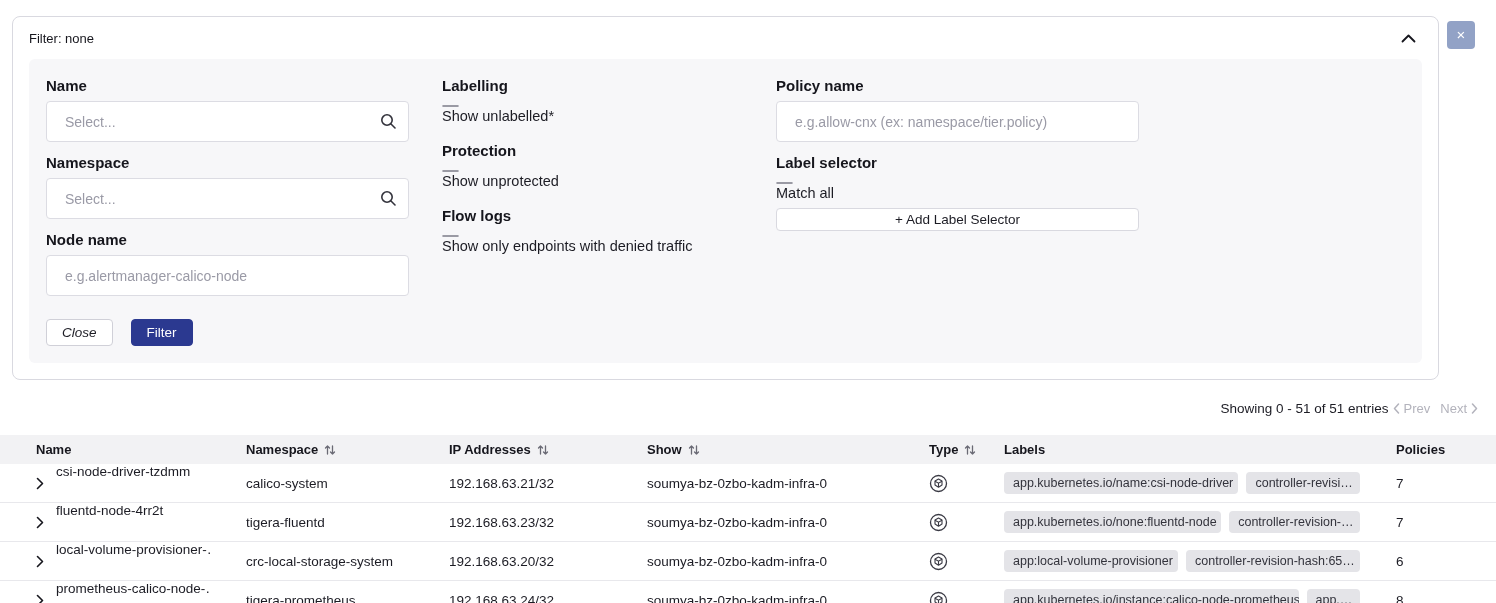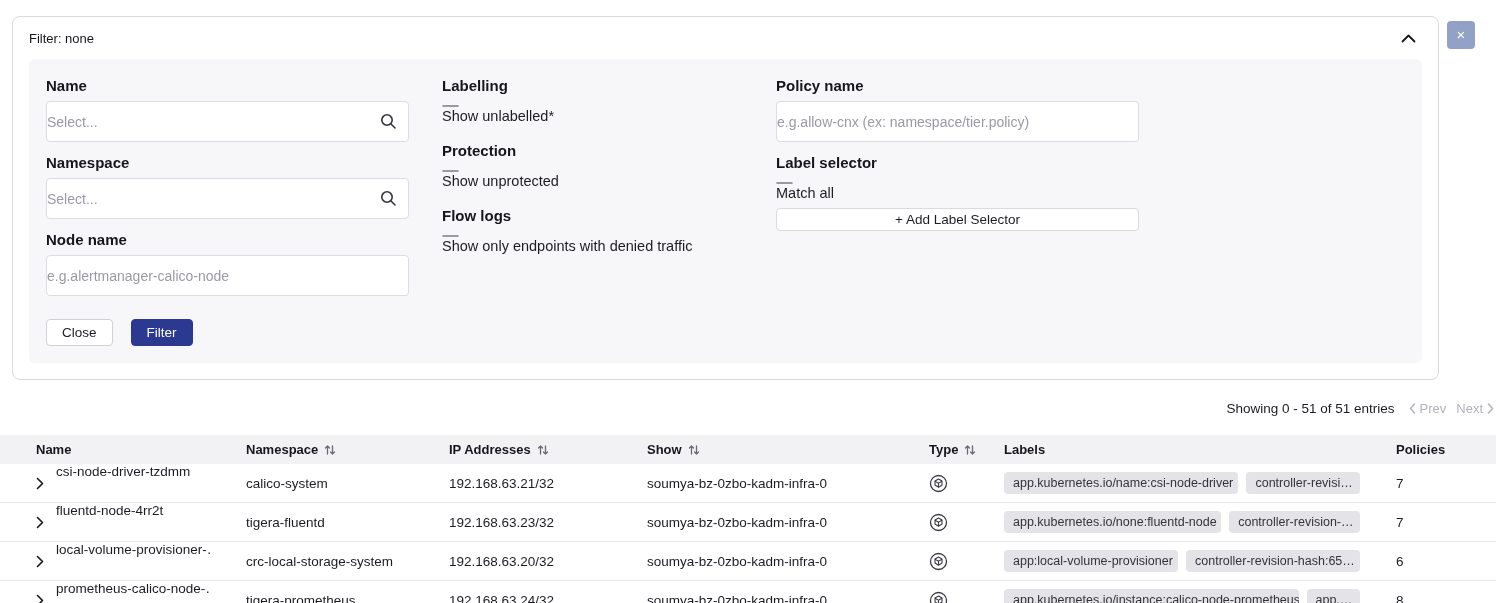--- a/index.html
+++ b/index.html
@@ -43,21 +43,21 @@
   .col2{ width:300px; margin-right:34px; }
   .col3{ width:363px; }
 
   .field-label{ font-size:15px; font-weight:600; color:#16161d; height:18px; line-height:18px; margin-bottom:6px; }
   .field-heading{ font-size:15px; font-weight:600; color:#16161d; height:18px; line-height:18px; margin-bottom:10px; }
 
   .input-wrap{ position:relative; margin-bottom:12px; }
   .text-input{
     width:100%; height:41px;
     border:1px solid #dcdce3; border-radius:4px;
-    background:#fff; padding:0 36px 0 0;
+    background:#fff; padding:0 36px 0 18px;
     font-family:"Liberation Sans", sans-serif;
     font-size:14px; color:#33333c; outline:none;
   }
   .text-input::placeholder{ color:#9a9aa6; }
   .input-wrap .search-ic{ position:absolute; right:12px; top:12px; }
 
   .checkbox-row{ display:flex; align-items:flex-start; gap:1px; margin-bottom:20px; height:17px;flex-direction:column; }
   .checkbox-row.tight{ margin-bottom:9px; }
   input[type="checkbox"]{
     appearance:none; -webkit-appearance:none;
@@ -66,21 +66,21 @@
     background:#fff; margin:0; cursor:pointer;
   }
   .checkbox-label{ font-size:14.5px; color:#1c1c24; }
 
   .btn-row{ margin-top:23px; display:flex; gap:18px; }
   .btn{
     height:27px; border-radius:4px; font-size:13.5px;
     font-family:"Liberation Sans", sans-serif; cursor:pointer;
     display:inline-flex; align-items:center; padding:0 15px;
   }
-  .btn-outline{ background:#fff; border:1px solid #d0d0d8; color:#1c1c24; }
+  .btn-outline{ background:#fff; border:1px solid #d0d0d8; color:#1c1c24;font-style:italic; }
   .btn-primary{ background:#2b3990; border:1px solid #2b3990; color:#ffffff; }
 
   .add-selector-btn{
     width:100%; height:23px;
     background:#fff; border:1px solid #d9d9e0; border-radius:4px;
     font-size:13.5px; font-weight:500; color:#1c1c24;
     font-family:"Liberation Sans", sans-serif; cursor:pointer;
   }
 
   .panel-close{
@@ -88,21 +88,21 @@
     width:28px; height:28px;
     background:#92a2c6; border:none; border-radius:4px;
     color:#fff; font-size:15px; line-height:28px; text-align:center;
     cursor:pointer;
   }
 
   
   .pagination-row{
     margin-top:18px; height:20px;
     display:flex; justify-content:flex-end; align-items:center;
-    padding-right:2px; gap:14px;
+    padding-right:18px; gap:4px;
     font-size:13.5px;
   }
   .page-summary{ color:#1c1c24; }
   .pager{ display:flex; align-items:center; gap:10px; color:#b3b3bc; }
   .pager-btn{ background:none; border:none; color:#b3b3bc; font-size:13px; cursor:default; display:flex; align-items:center; gap:4px; font-family:"Liberation Sans", sans-serif; }
 
   
   table{ width:1496px; margin-top:17px; border-collapse:collapse; table-layout:fixed; }
   thead th{
     background:#f2f2f4; height:29px;

